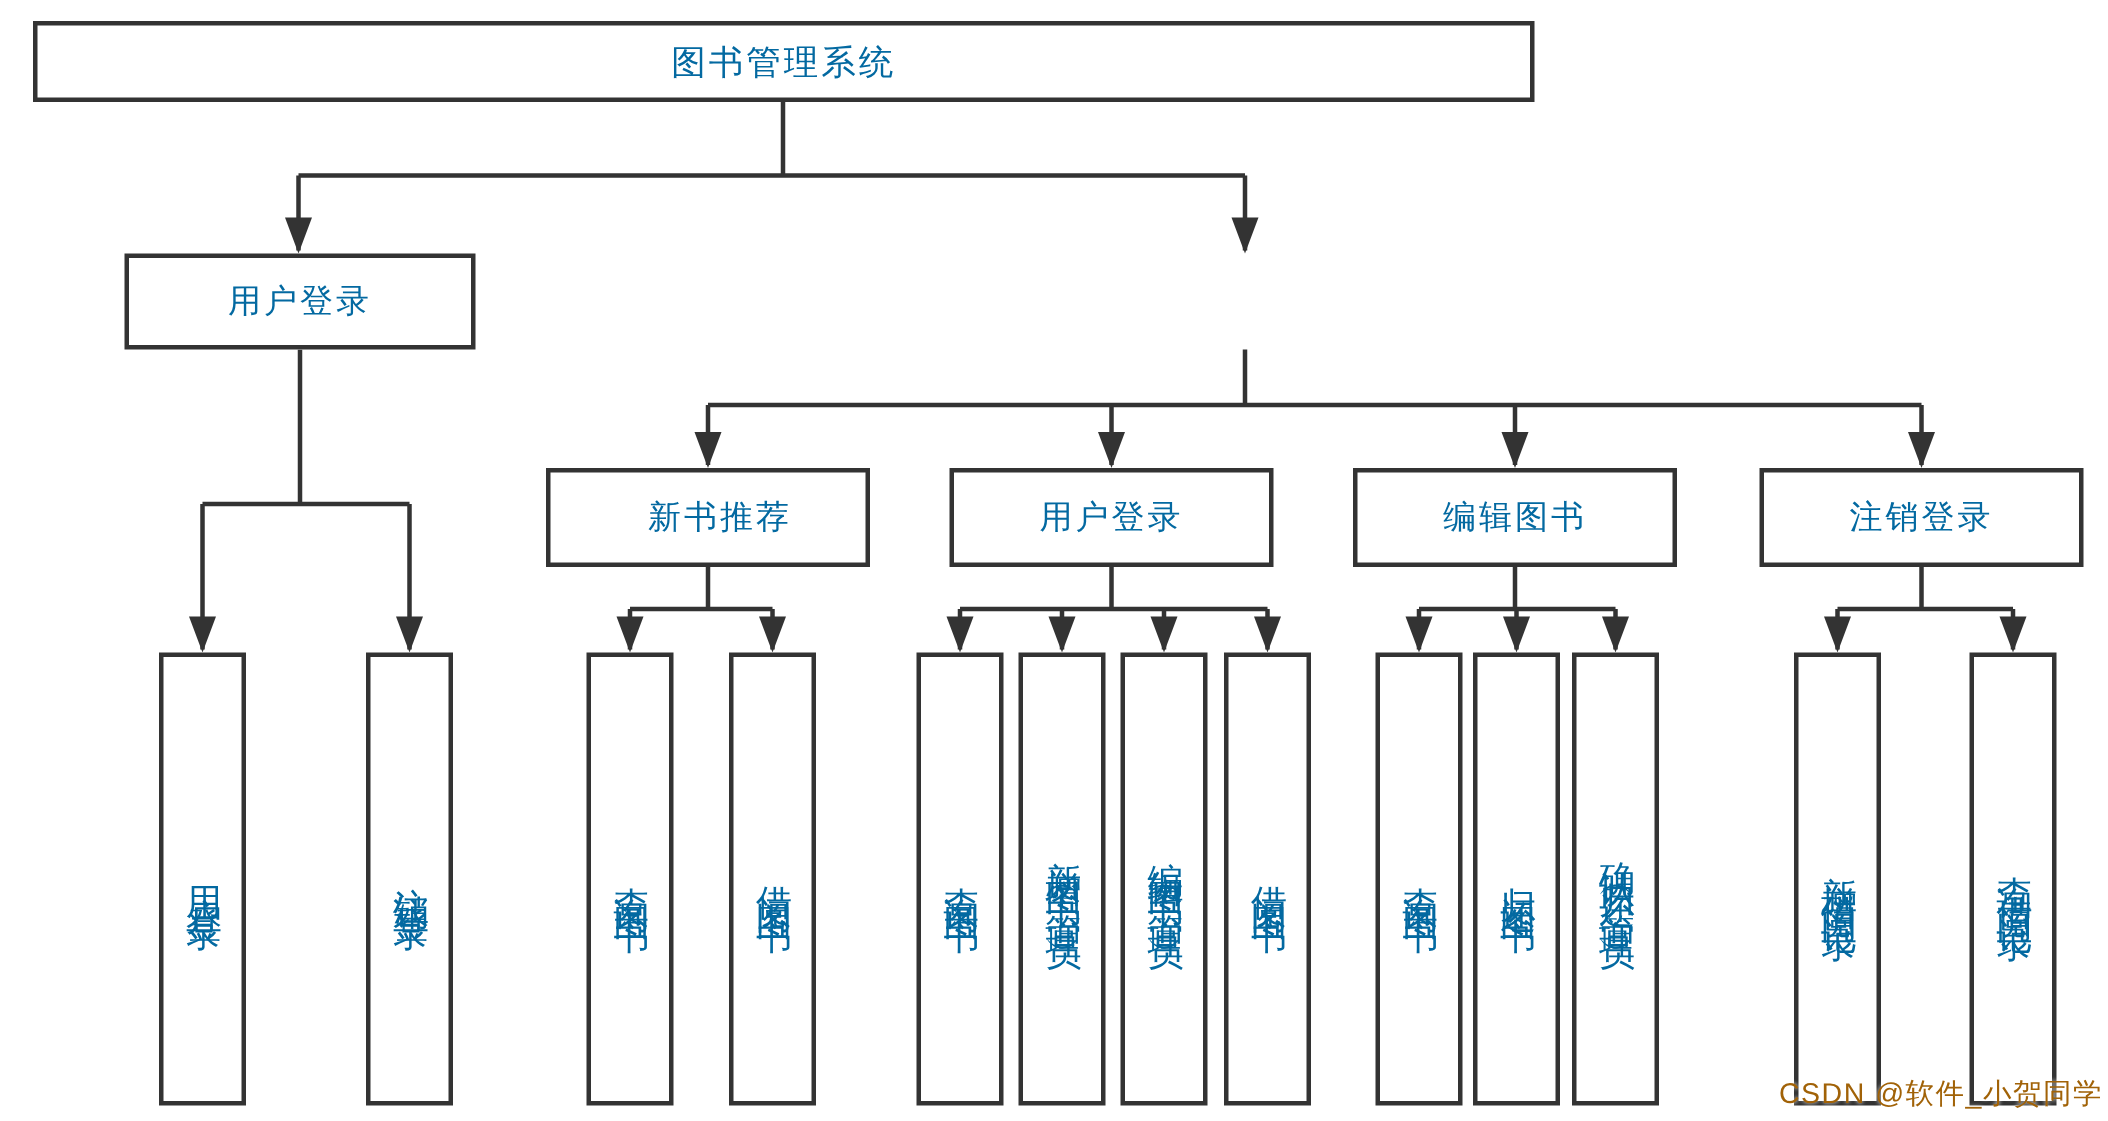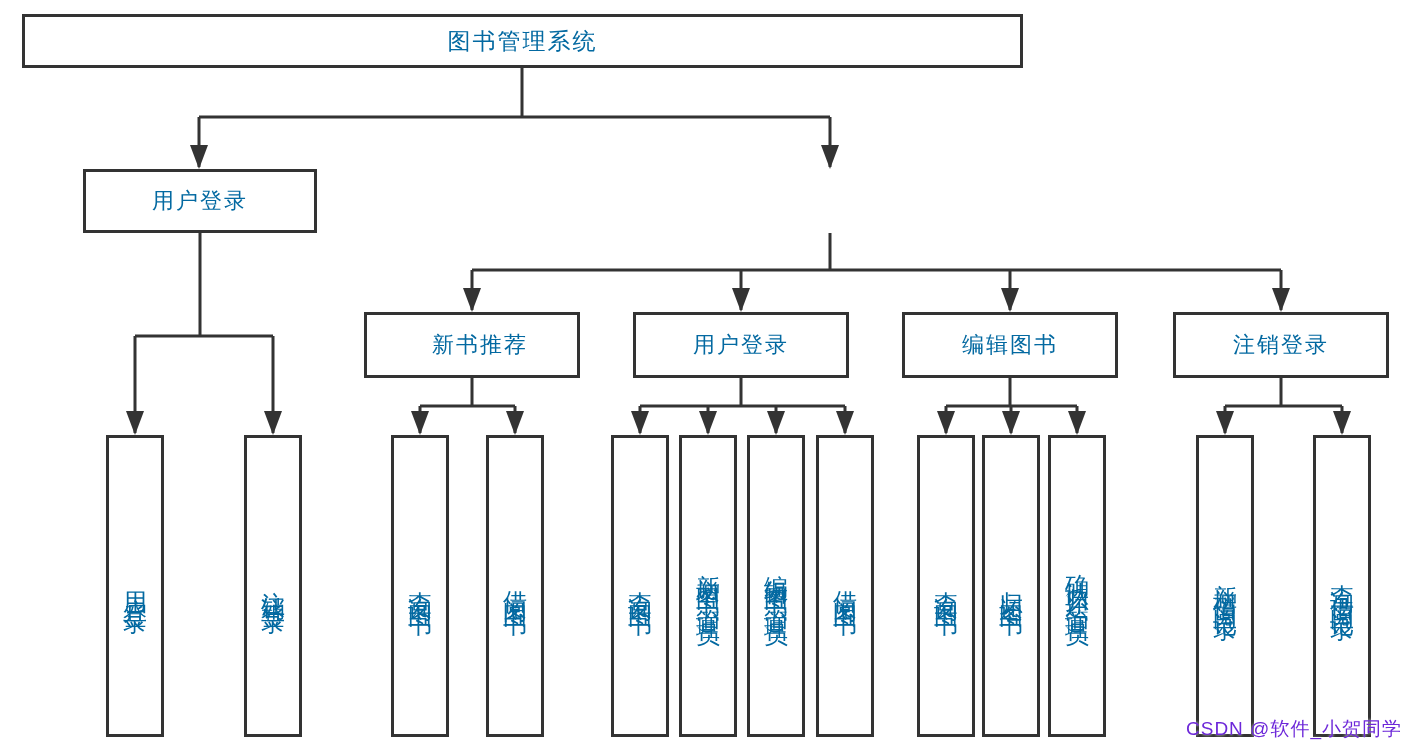--- a/index.html
+++ b/index.html
@@ -29,21 +29,21 @@
     writing-mode:vertical-rl;
     text-orientation:mixed;
     font-size:24px;
     letter-spacing:7px;
     line-height:1;
   }
   .watermark {
     position:absolute;
     left:1186px; top:716px;
     font-size:19px;
-    color:#6d28d9;
+    color:#a16207;
     letter-spacing:1px;
     white-space:nowrap;
     text-shadow:0 0 3px #ffffff;
     z-index:5;
   }
 </style>
 </head>
 <body>
 
 <div class="canvas">

